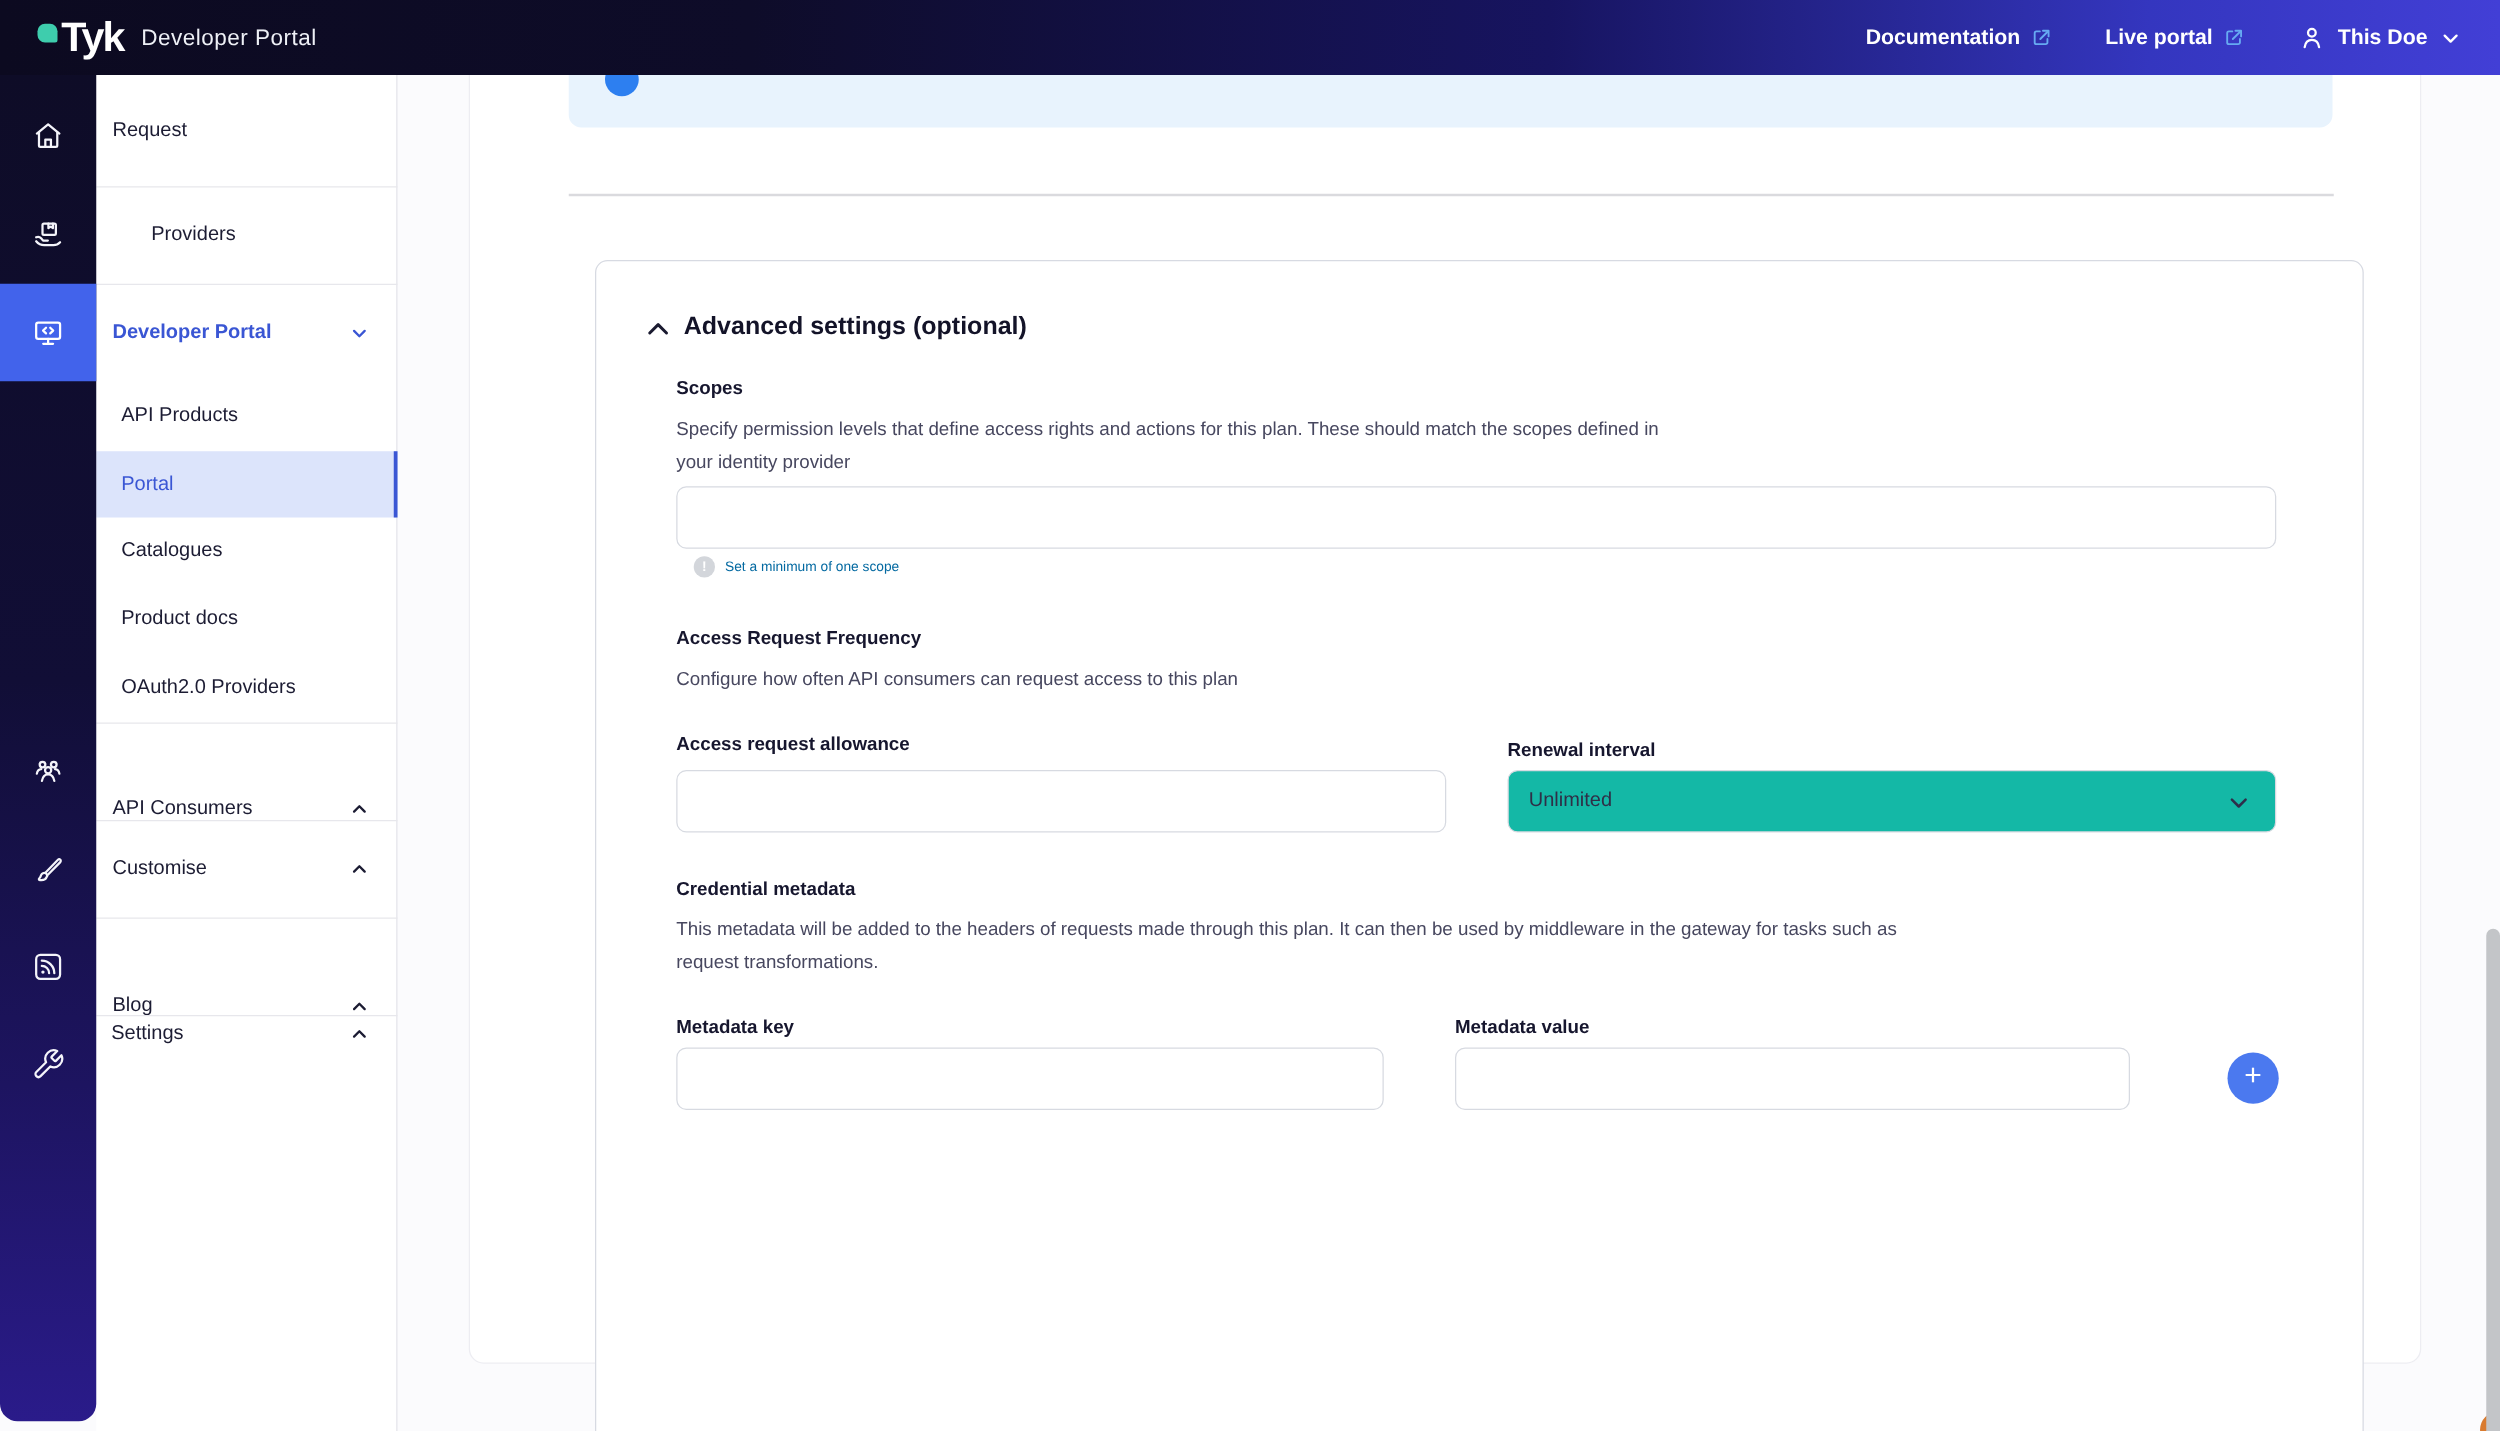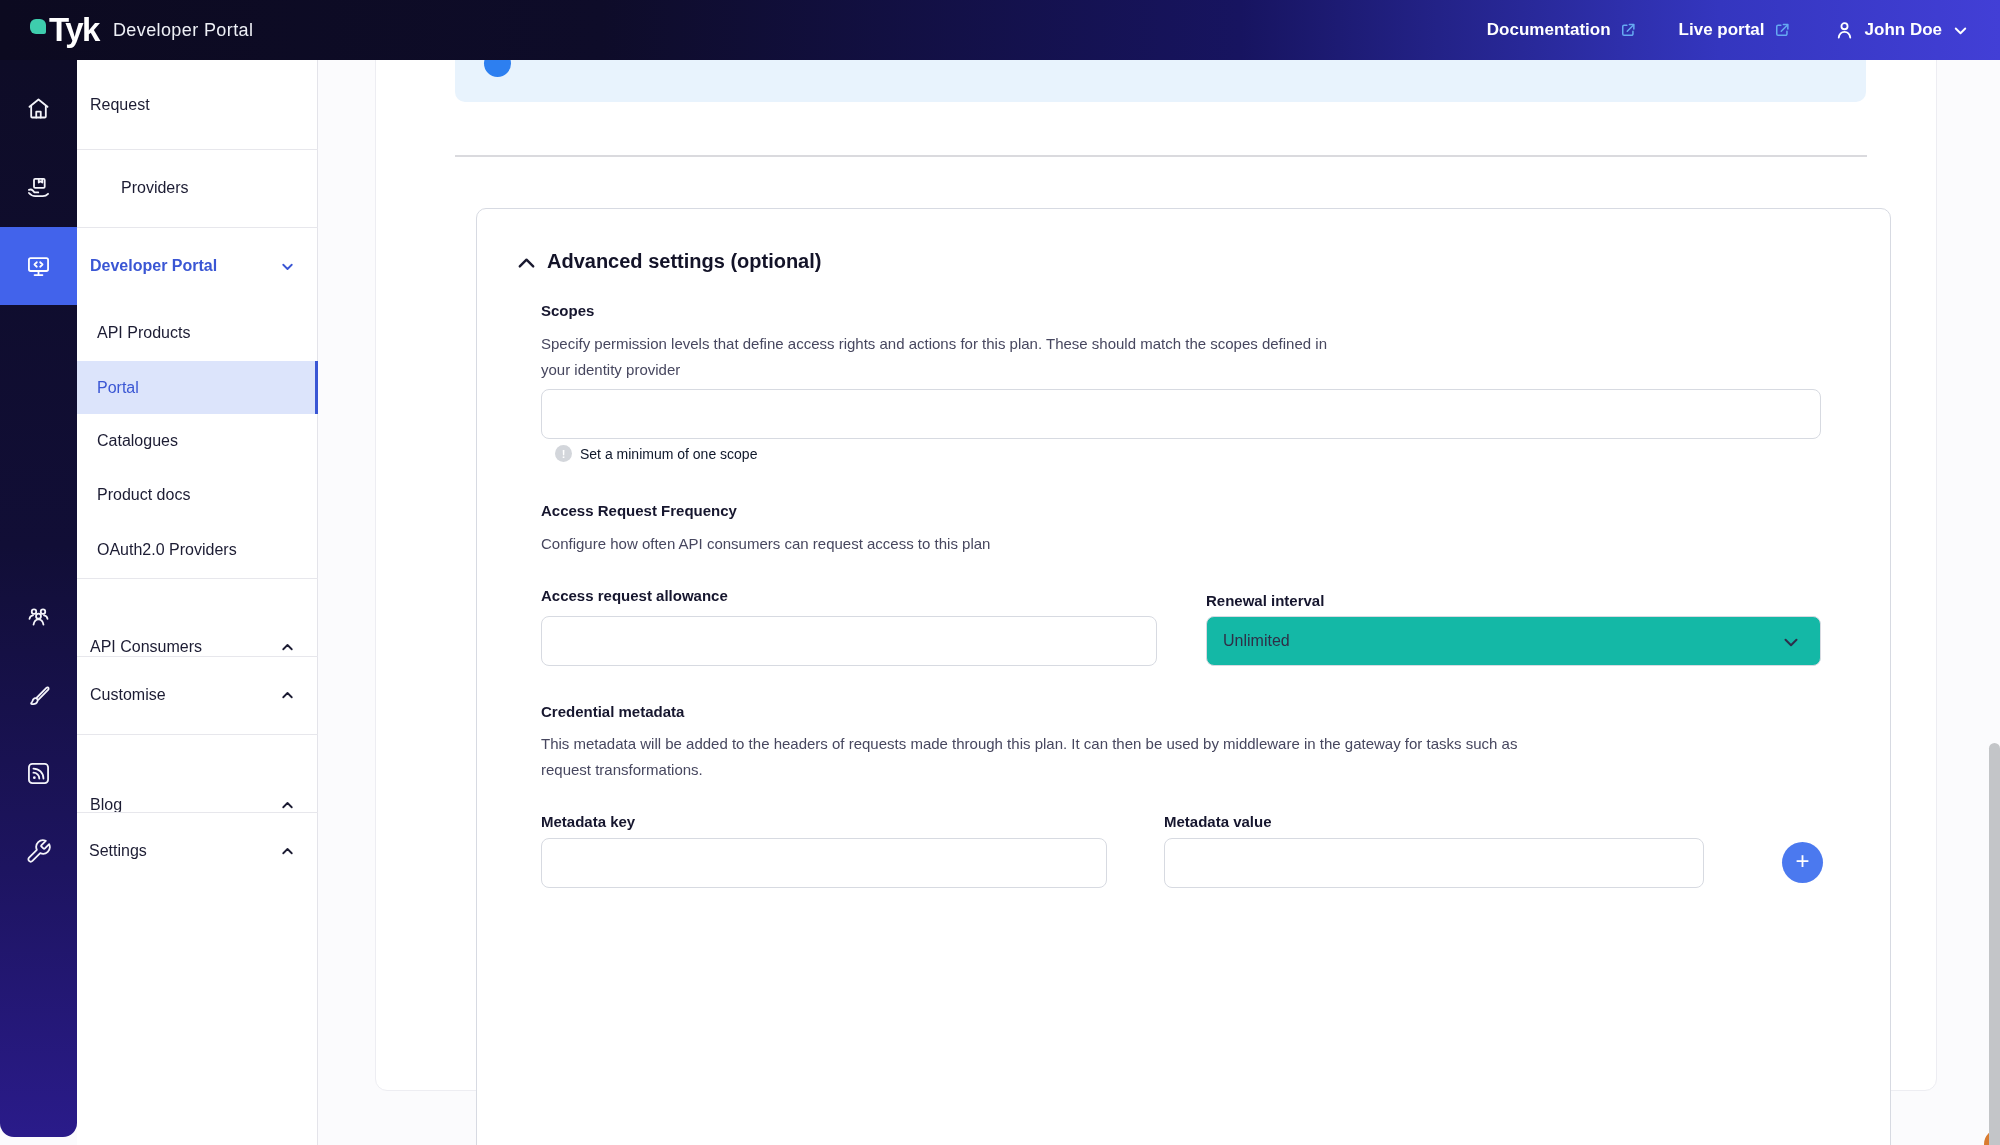--- a/index.html
+++ b/index.html
@@ -50,21 +50,21 @@
     background:#ffffff; border:1.5px solid #d7dae2; border-radius:10px; }
   .card-title { position:absolute; left:70px; top:41px; font-size:20px; font-weight:700; color:#131328; }
   .collapse-chev { position:absolute; left:38px; top:43px; cursor:pointer; }
   .f-label { position:absolute; font-size:15px; font-weight:700; color:#16162e; }
   .f-desc { position:absolute; font-size:15px; color:#47475f; line-height:26px; }
   .t-input { position:absolute; border:1.5px solid #d7dae1; border-radius:8px; background:#ffffff;
     font-size:15px; color:#2f2f47; padding:0 14px; outline:none; font-family:"Liberation Sans",sans-serif; }
   .hint-row { position:absolute; left:78px; top:236px; display:flex; align-items:center; gap:8px; }
   .hint-icon { width:17px; height:17px; border-radius:50%; background:#d3d6db; color:#ffffff;
     font-size:11px; font-weight:700; display:flex; align-items:center; justify-content:center; }
-  .hint-text { font-size:14px; color:#0f172a; }
+  .hint-text { font-size:11px; color:#0369a1; }
   .select-box { position:absolute; left:729px; top:407px; width:615px; height:50px;
     border:1.5px solid #d7dae1; border-radius:8px; background:#14b8a6; display:flex; align-items:center;
     padding:0 16px; font-size:16px; color:#2f2f47; cursor:pointer; }
   .select-box .sel-chev { position:absolute; right:18px; top:14px; }
   .plus-btn { position:absolute; left:1305px; top:633px; width:41px; height:41px; border-radius:50%;
     background:#4b79ef; border:none; color:#ffffff; font-size:24px; font-weight:400;
     display:flex; align-items:center; justify-content:center; cursor:pointer; padding-bottom:3px; }
 
   
   .orange-corner { position:absolute; left:1984px; top:1129px; width:30px; height:30px; border-radius:50%; background:#d97b30; z-index:48; }
@@ -159,21 +159,21 @@
           </svg>
       </span>
     </div>
     <div class="user-chip">
       <span>
         <svg width="23" height="23" viewBox="0 0 24 24" fill="none" stroke="#ffffff" stroke-width="1.9" stroke-linecap="round" stroke-linejoin="round">
             <circle cx="12" cy="7.5" r="3.2"></circle>
             <path d="M6 19.5c.6-4 2.6-6 6-6s5.4 2 6 6"></path>
           </svg>
       </span>
-      <span>John Doe</span>
+      <span>This Doe</span>
       <span>
         <svg width="19" height="19" viewBox="0 0 24 24" fill="none" stroke="#ffffff" stroke-width="2.4" stroke-linecap="round" stroke-linejoin="round">
             <path d="M6 9.5l6 6 6-6"></path>
           </svg>
       </span>
     </div>
   </div>
 </div>
 
 <div class="rail">
@@ -292,21 +292,21 @@
   <div class="side-row" style="top:706px; height:78px;">
     <span>Blog</span>
     <span class="row-chev">
       <svg width="17" height="17" viewBox="0 0 24 24" fill="none" stroke="#1c1c33" stroke-width="2.6" stroke-linecap="round" stroke-linejoin="round">
           <path d="M6 14.5l6-6 6 6"></path>
         </svg>
     </span>
   </div>
   <div class="side-div" style="top:752px;"></div>
 
-  <div class="side-row" style="top:752px; height:78px;padding-left:12px;">
+  <div class="side-row" style="top:728px; height:78px;padding-left:12px;">
     <span>Settings</span>
     <span class="row-chev">
       <svg width="17" height="17" viewBox="0 0 24 24" fill="none" stroke="#1c1c33" stroke-width="2.6" stroke-linecap="round" stroke-linejoin="round">
           <path d="M6 14.5l6-6 6 6"></path>
         </svg>
     </span>
   </div>
 </div>
 
 <div class="orange-corner"></div>

